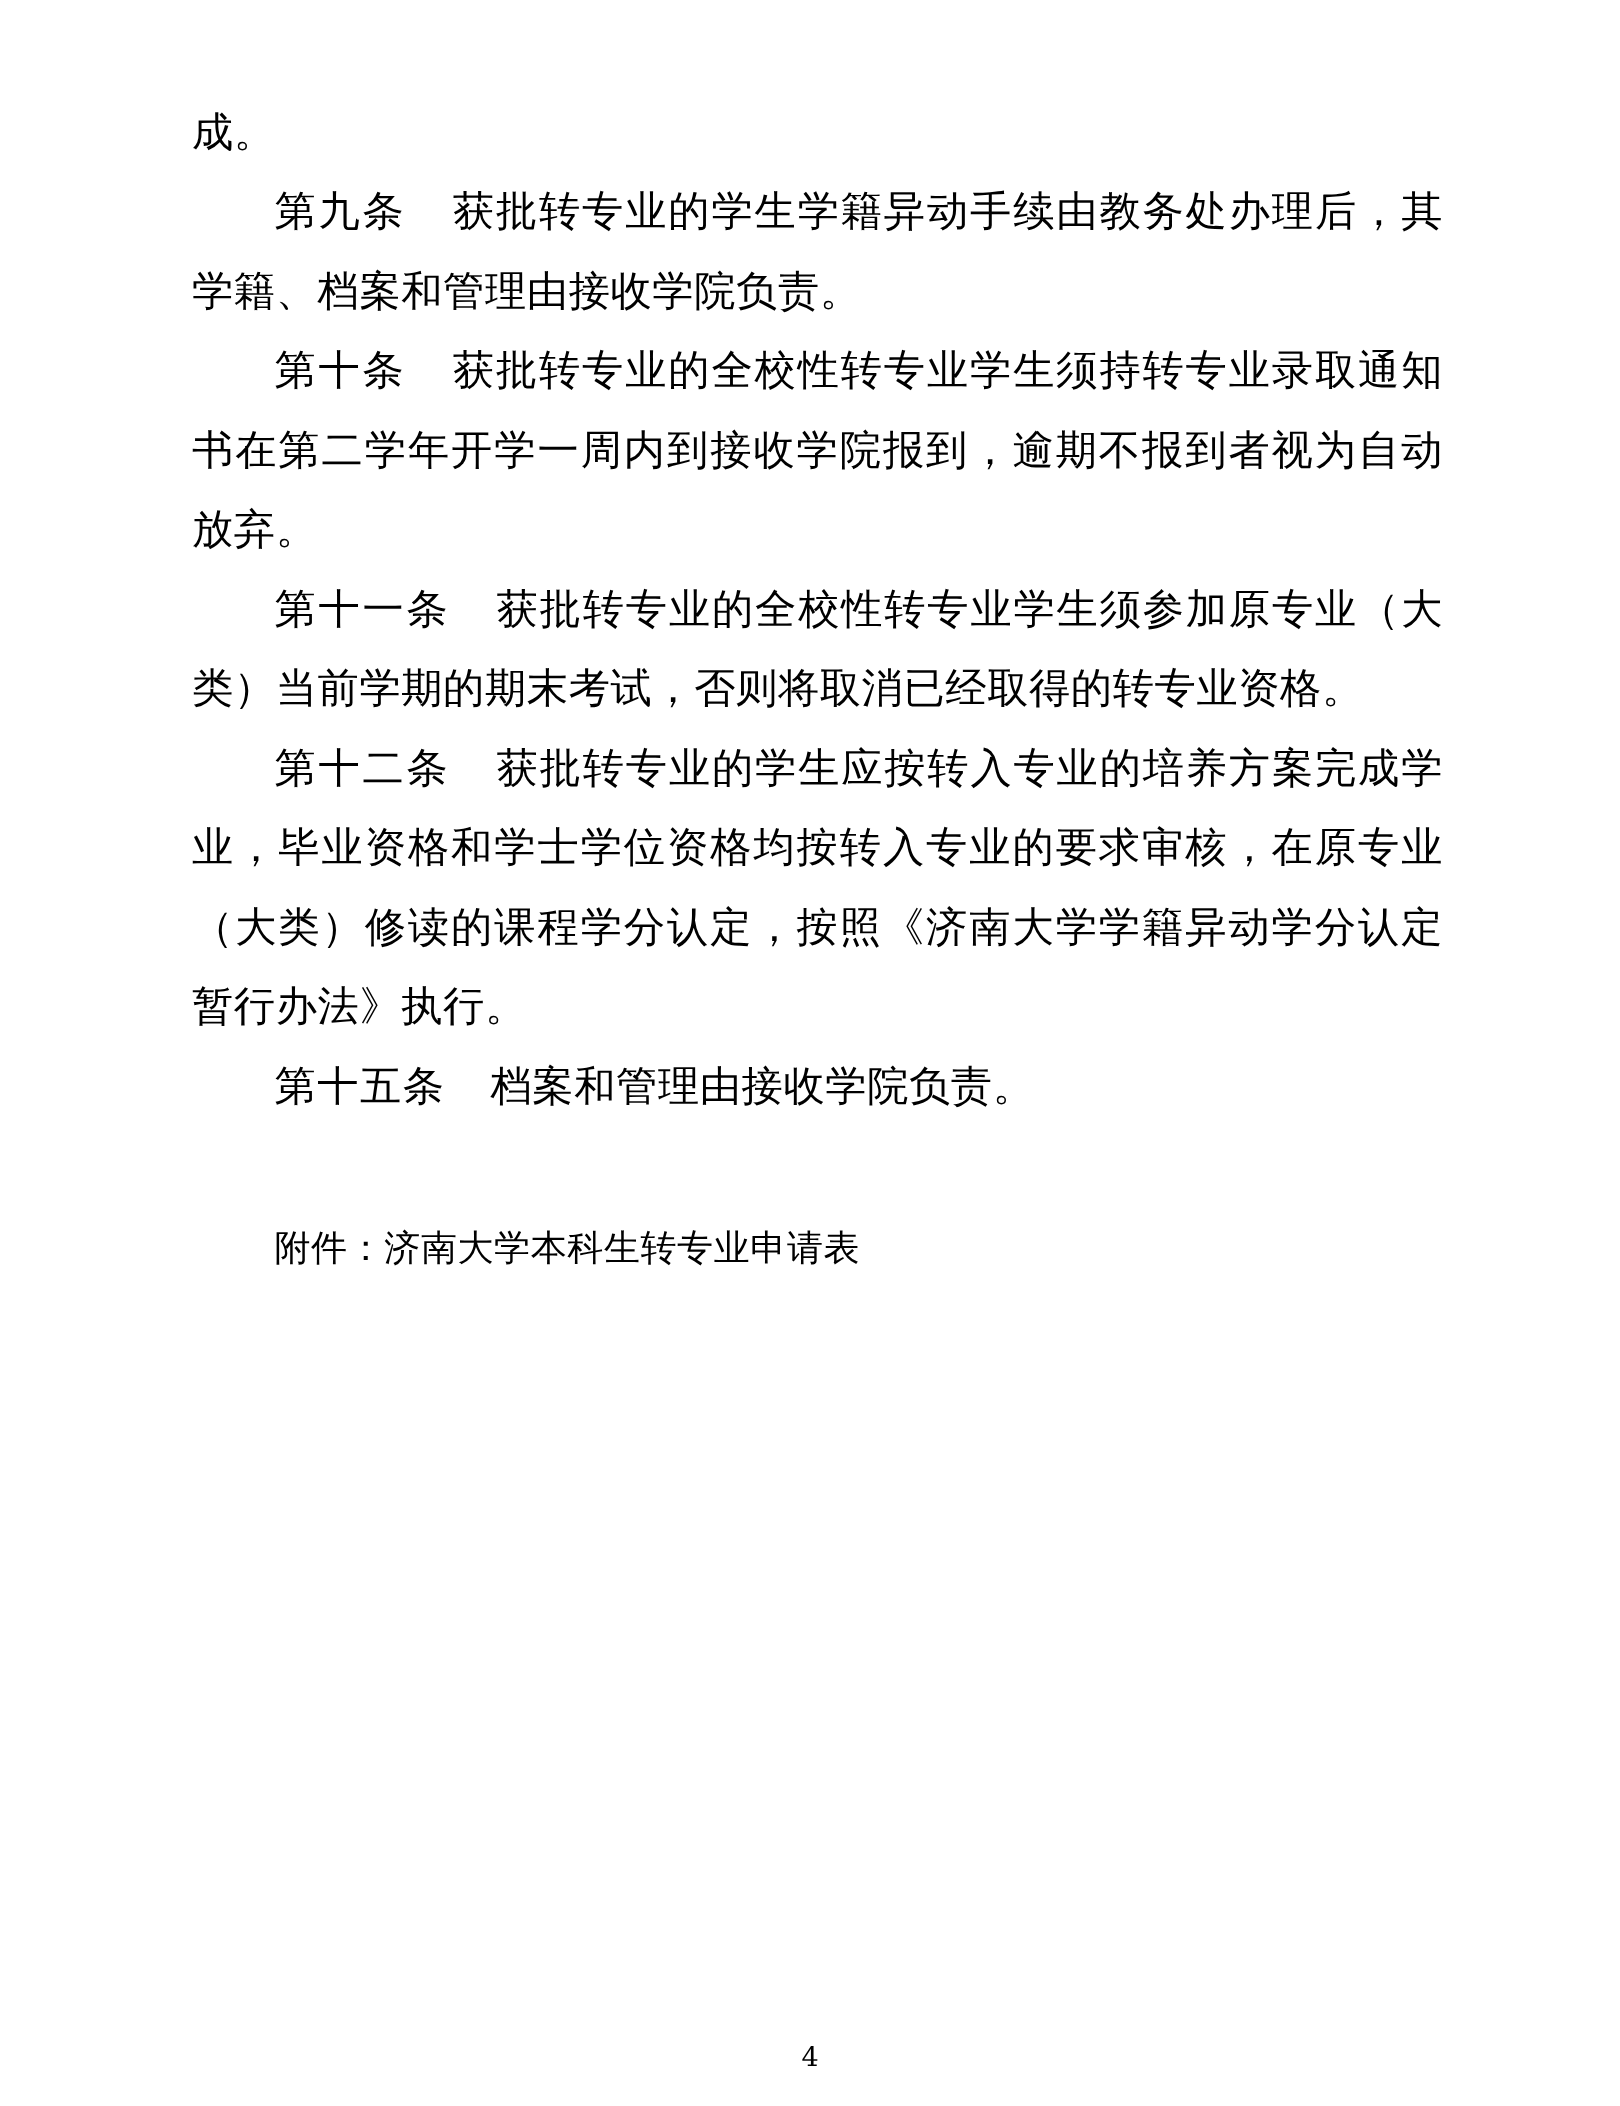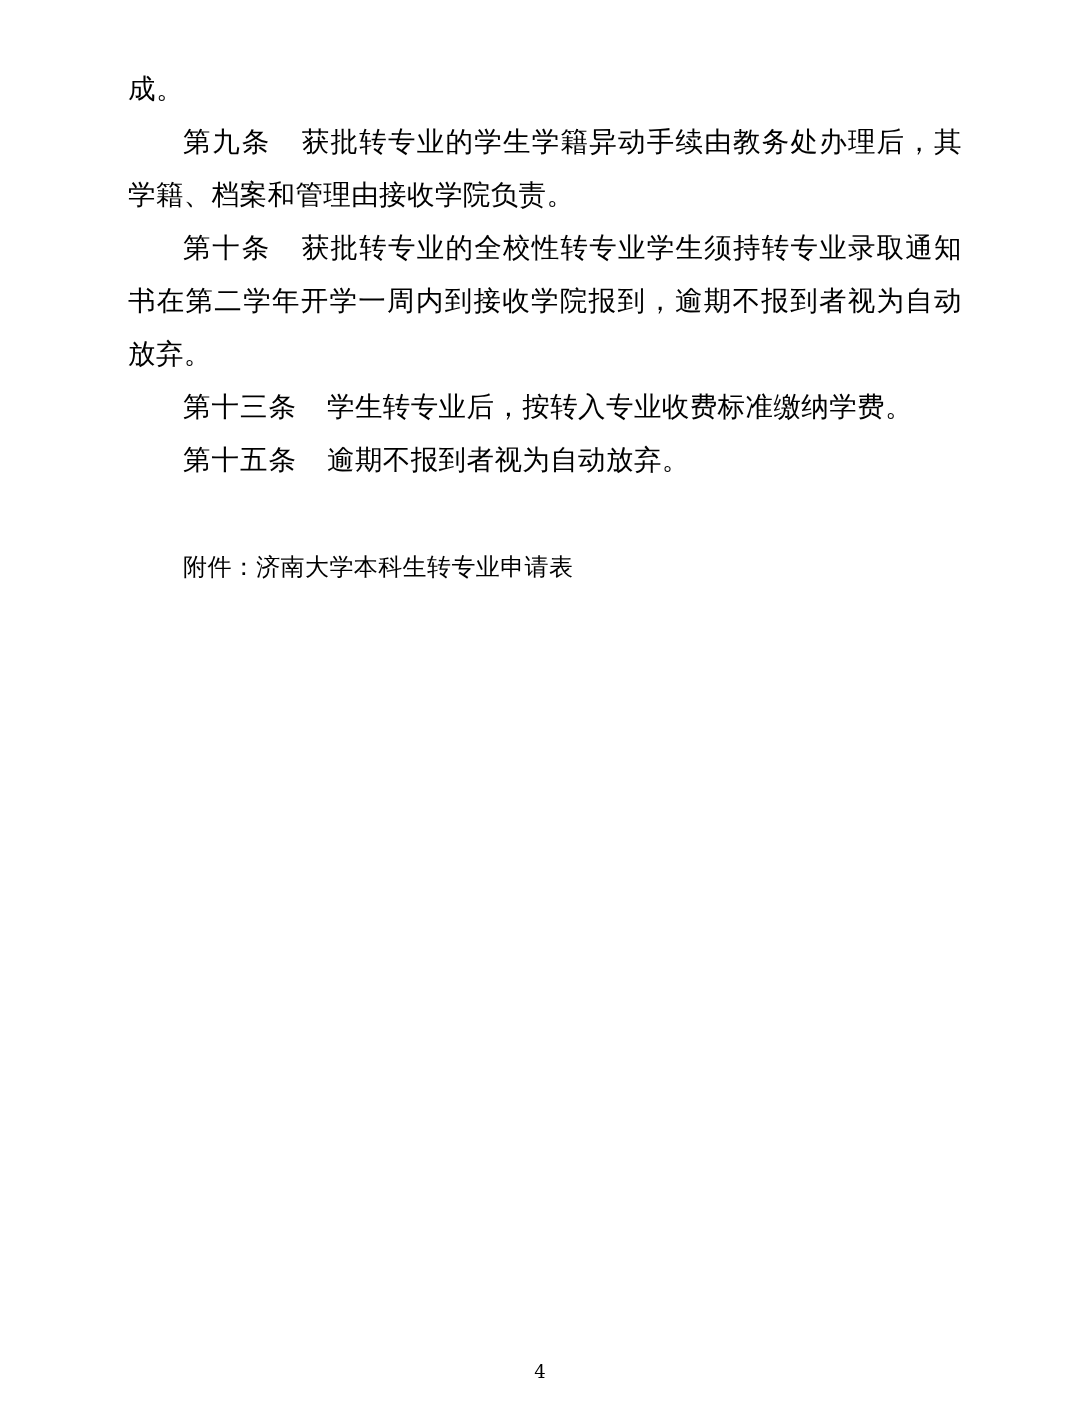--- a/index.html
+++ b/index.html
@@ -74,29 +74,32 @@
     </p>
 
     <p class="para indent">
       <span class="lead">第九条</span><span class="sp"></span><span>获批转专业的学生学籍异动手续由教务处办理后，其学籍、档案和管理由接收学院负责。</span>
     </p>
 
     <p class="para indent">
       <span class="lead">第十条</span><span class="sp"></span><span>获批转专业的全校性转专业学生须持转专业录取通知书在第二学年开学一周内到接收学院报到，逾期不报到者视为自动放弃。</span>
     </p>
 
+    <p class="para indent">
+      <span class="lead">第十一条</span><span class="sp"></span><span>获批转专业的全校性转专业学生须参加原专业（大类）当前学期的期末考试，否则将取消已经取得的转专业资格。</span>
+    </p>
+
+    <p class="para indent">
+      <span class="lead">第十二条</span><span class="sp"></span><span>获批转专业的学生应按转入专业的培养方案完成学业，毕业资格和学士学位资格均按转入专业的要求审核，在原专业（大类）修读的课程学分认定，按照《济南大学学籍异动学分认定暂行办法》执行。</span>
+    </p>
+
 
 
     <p class="para indent">
-      <span class="lead">第十三条</span><span class="sp"></span><span>学生转专业后，按转入专业收费标准缴纳学费。</span>
-    </p>
-
-
-    <p class="para indent">
-      <span class="lead">第十五条</span><span class="sp"></span><span>逾期不报到者视为自动放弃。</span>
+      <span class="lead">第十五条</span><span class="sp"></span><span>档案和管理由接收学院负责。</span>
     </p>
 
     <p class="attachment">附件：济南大学本科生转专业申请表</p>
 
   </div>
 
   <div class="page-number">4</div>
 </div>
 
 </body></html>

